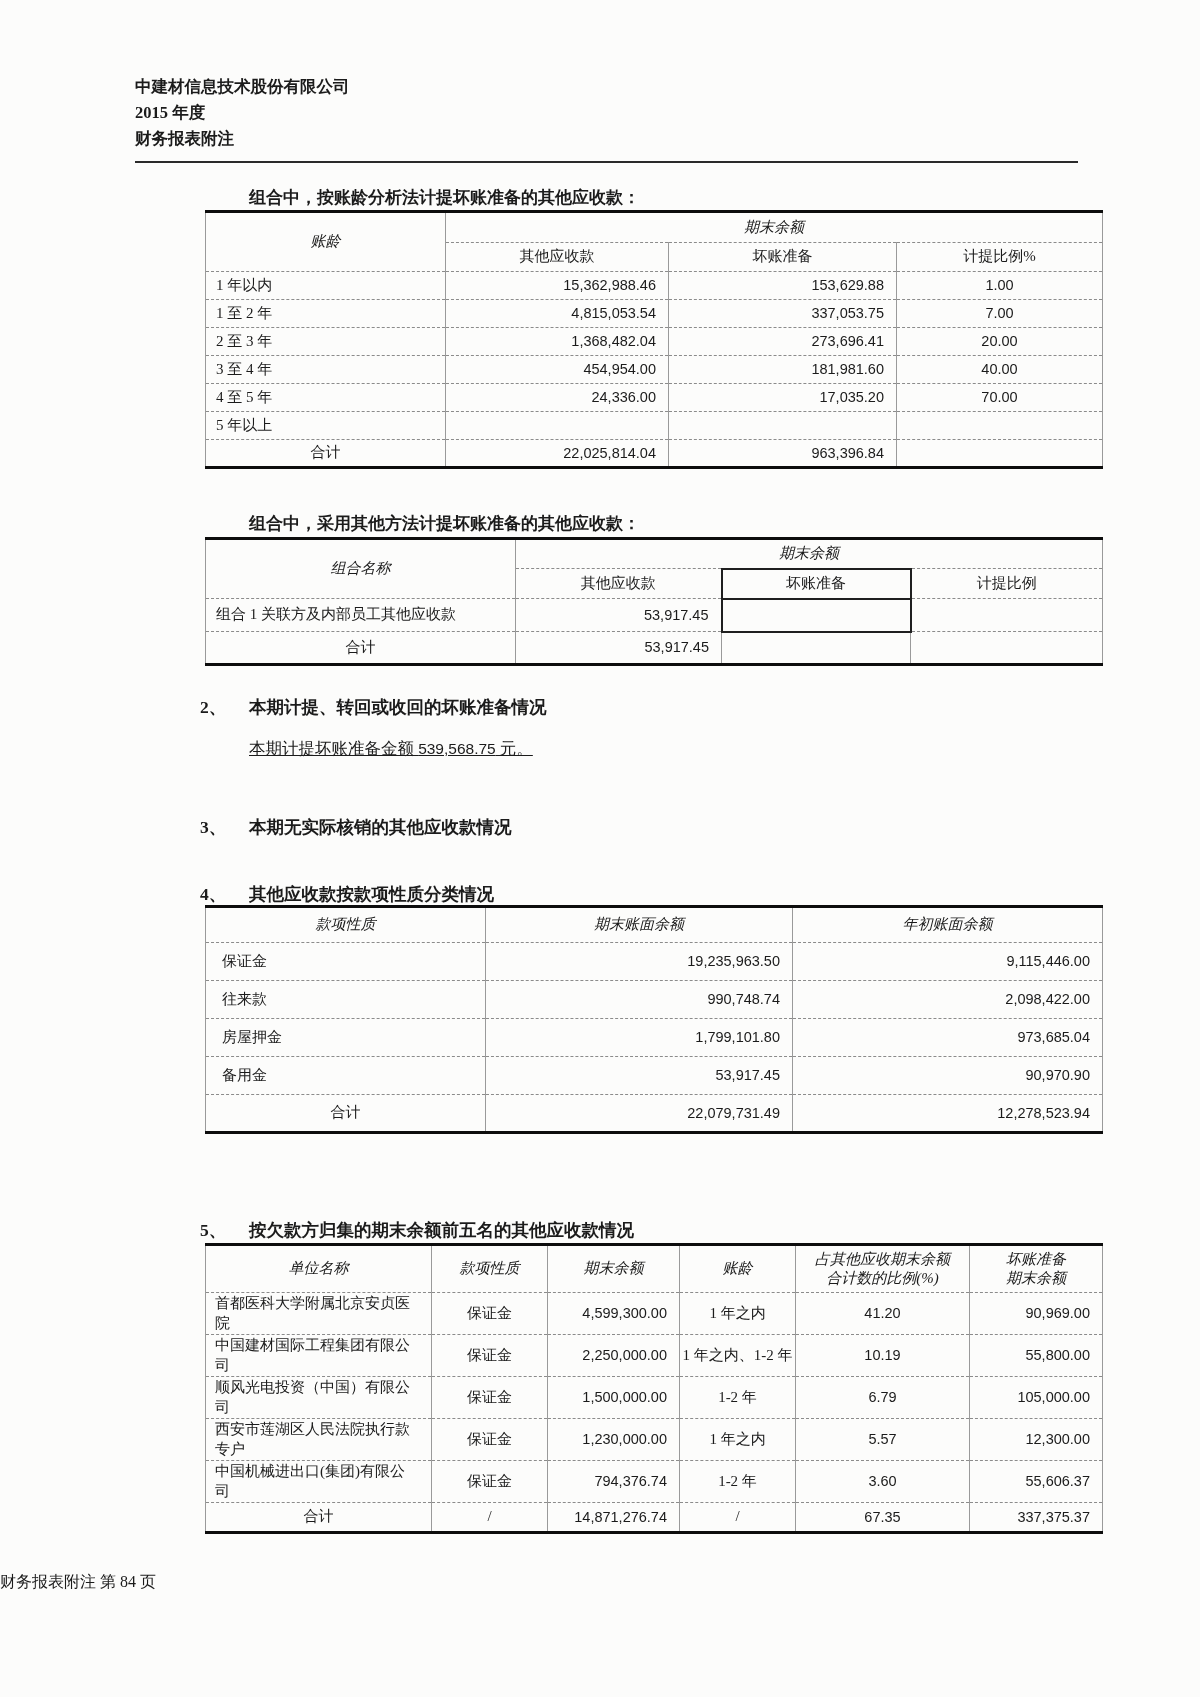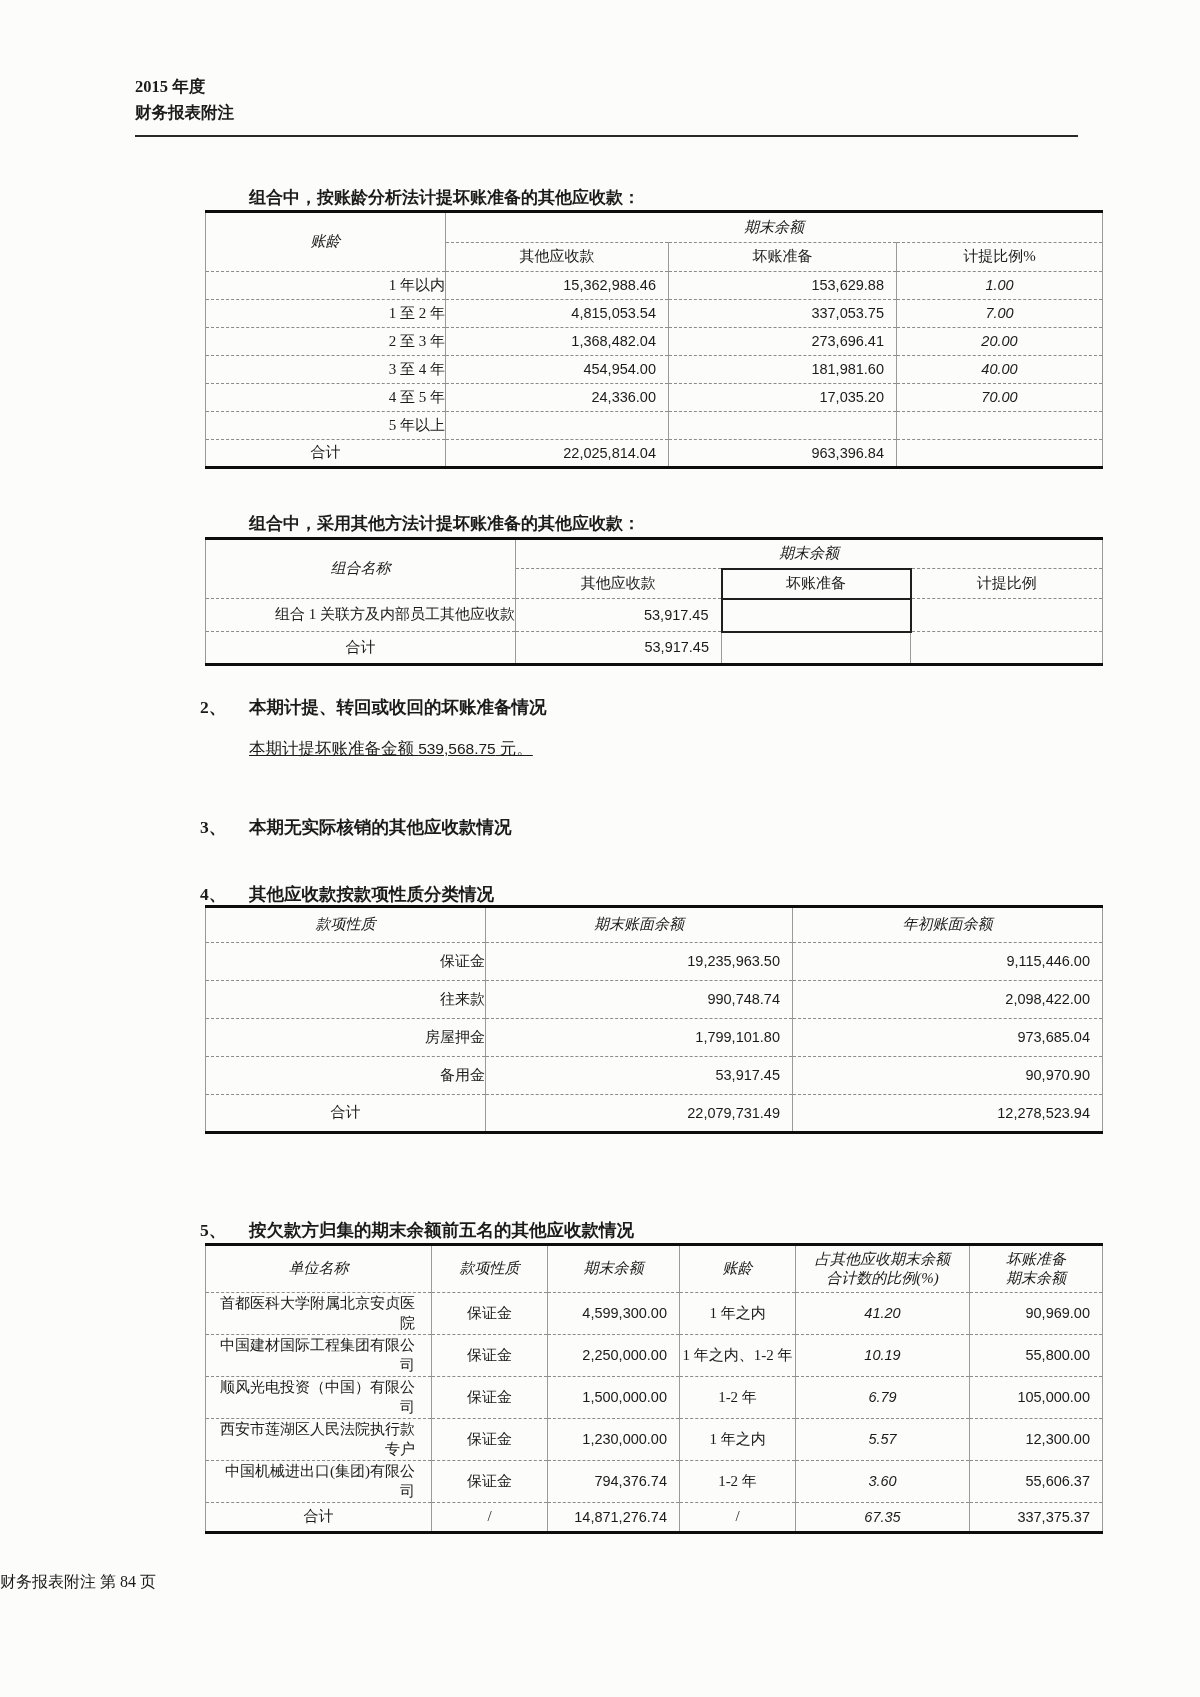--- a/index.html
+++ b/index.html
@@ -26,44 +26,45 @@
     border-collapse:collapse; table-layout:fixed; font-size:15px;
     border-top:3px solid #0d0d0d; border-bottom:3px solid #0d0d0d;
   }
   .fin-table td {
     border-left:1px solid #9a9a9a; border-right:1px solid #9a9a9a;
     border-top:1px dashed #8b8b8b; border-bottom:1px dashed #8b8b8b;
     vertical-align:middle; line-height:1.3; overflow:hidden;
   }
   .fin-table tr.h1 td { border-top:none;font-style:italic; }
   .boxed { border:2px solid #1f1f1f !important; }
-  .al-l { text-align:right; padding-left:10px; }
+  .al-l { text-align:left; padding-left:10px; }
   .al-r { text-align:right; padding-right:12px;
           font-family:"Liberation Sans","DejaVu Sans",sans-serif; font-size:14.5px; }
   .al-c { text-align:center; }
   .al-cn { text-align:center;
-          font-family:"Liberation Sans","DejaVu Sans",sans-serif; font-size:14.5px;font-style:italic; }
+          font-family:"Liberation Sans","DejaVu Sans",sans-serif; font-size:14.5px; }
   
   .t1 { top:210px; } .t1 td { height:28px; } .t1 tr.h1 td { height:31px; } .t1 tr.h2 td { height:29px; }
   .t2 { top:537px; } .t2 td { height:33px; } .t2 tr.h1 td { height:30px; } .t2 tr.h2 td { height:30px; }
   .t3 { top:905px; } .t3 td { height:38px; } .t3 tr.h1 td { height:36px; }
   .t3 td.al-l { padding-left:16px; }
   .t5 { top:1243px; } .t5 td { height:42px; } .t5 tr.h1 td { height:48px; }
   .t5 td.al-l { padding-left:9px; padding-right:16px; }
   .t5 tr.total td { height:30px; }
   
   .doc-footer { position:absolute; top:1572px; left:0; width:100%;
     font-size:16px; }
 </style>
 </head>
 <body>
 
 <div class="page">
 
   <div class="doc-header">
+    <div>中建材信息技术股份有限公司</div>
     <div>2015 年度</div>
     <div>财务报表附注</div>
   </div>
 
   <div class="tbl-title" style="top:186px;">组合中，按账龄分析法计提坏账准备的其他应收款：</div>
 
   <table class="fin-table t1">
     <colgroup>
         <col style="width:240px">
         <col style="width:223px">

